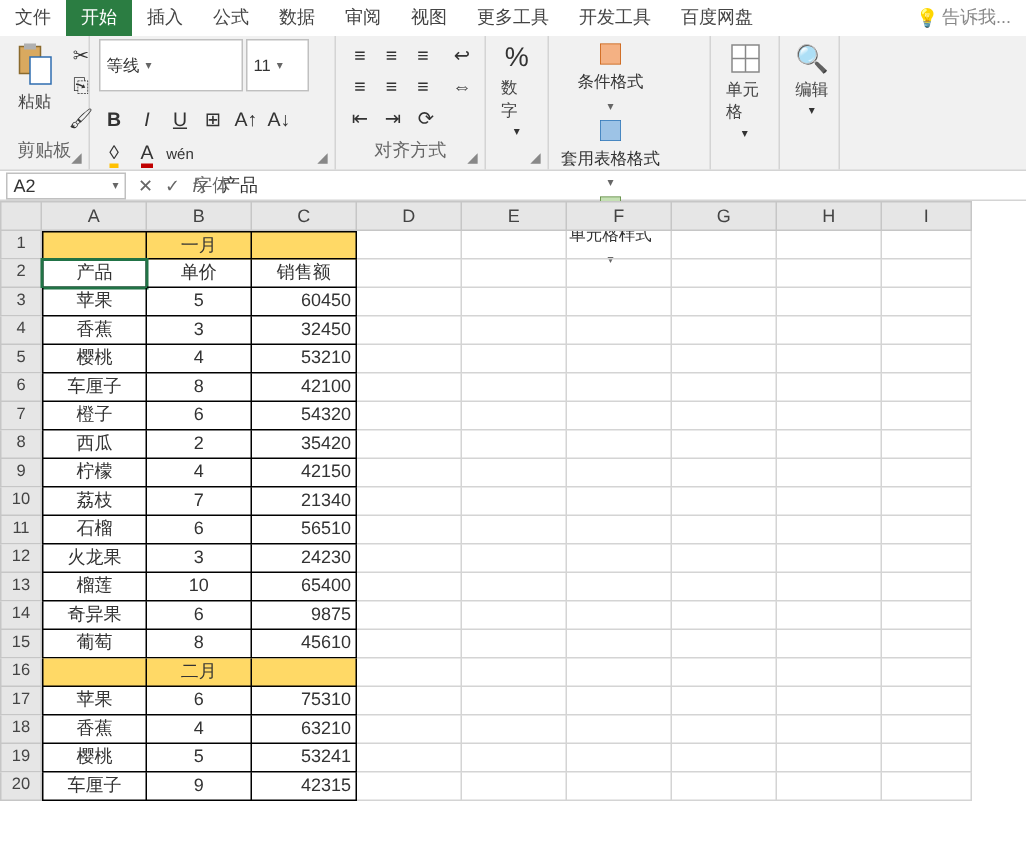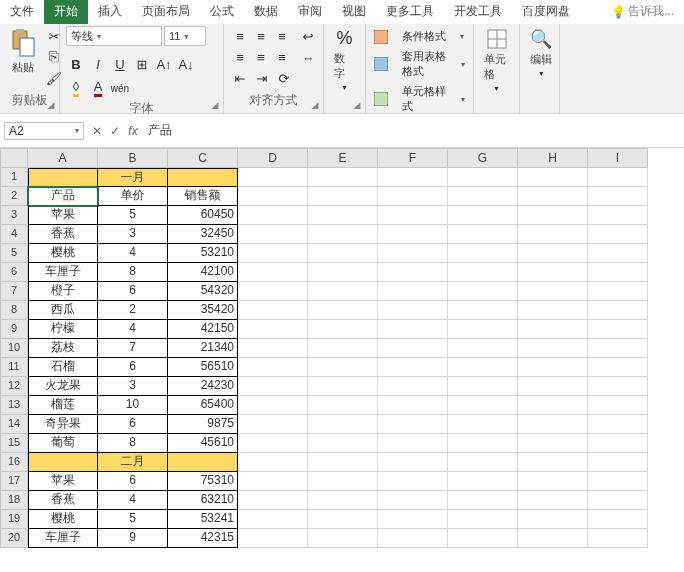--- a/index.html
+++ b/index.html
@@ -15,30 +15,30 @@
 .group-label { font-size:12px; color:#666; text-align:center; padding:2px 0 4px; margin-top:auto; }
 .group-body { display:flex; gap:4px; flex:1; align-items:flex-start; }
 .dlauncher { position:absolute; right:2px; bottom:2px; width:12px; height:12px; font-size:9px; color:#888; text-align:center; line-height:12px; cursor:pointer; }
 
 .big-btn { display:flex; flex-direction:column; align-items:center; gap:2px; padding:2px 4px; cursor:pointer; }
 .big-btn .lbl { font-size:11px; color:#444; }
 .ico { display:inline-block; }
 .ico svg { display:block; }
 
 .font-top { display:flex; gap:2px; margin-bottom:4px; }
-.sel { height:20px; border:1px solid #c0c0c0; background:#fff; display:flex; align-items:center; padding:0 4px; font-size:11px; gap:4px; cursor:pointer; }
+.sel { height:35px; border:1px solid #c0c0c0; background:#fff; display:flex; align-items:center; padding:0 4px; font-size:11px; gap:4px; cursor:pointer; }
 .sel .caret { font-size:8px; color:#666; }
 .font-row { display:flex; gap:2px; align-items:center; }
 .mini { width:20px; height:20px; display:flex; align-items:center; justify-content:center; cursor:pointer; font-size:13px; }
 .align-grid { display:grid; grid-template-columns:repeat(3,20px); gap:1px; }
 .vstack { display:flex; flex-direction:column; gap:1px; }
-.styles-row { display:flex; align-items:center; gap:14px; font-size:11px; padding:1px 2px; cursor:pointer; }
+.styles-row { display:flex; align-items:center; gap:4px; font-size:11px; padding:1px 2px; cursor:pointer;flex-direction:column; }
 .styles-row .caret { font-size:8px; color:#666; }
 
-.namebox-row { display:flex; align-items:center; border-bottom:1px solid #d4d4d4; height:34px; background:#fff; }
+.namebox-row { display:flex; align-items:center; border-bottom:1px solid #d4d4d4; height:20px; background:#fff; }
 .namebox { width:80px; border:1px solid #c0c0c0; margin:2px 4px; padding:1px 4px; font-size:12px; display:flex; align-items:center; justify-content:space-between; }
 .fx-btn { width:18px; text-align:center; color:#666; cursor:pointer; }
 .fx-btn.fx { font-style:italic; font-family:Liberation Sans, sans-serif; }
 .formula { flex:1; padding:2px 6px; }
 
 .sheet { position:relative; }
 .hdr-row { display:flex; height:20px; }
 .corner { width:28px; background:#e6e6e6; border:1px solid #c6c6c6; }
 .colh { background:#e6e6e6; border:1px solid #c6c6c6; border-left:none; text-align:center; line-height:18px; font-size:12px; color:#444; }
 .rows { height:388px; overflow:hidden; }
@@ -55,21 +55,20 @@
 .rgt { text-align:right; }
 .sel-cell { outline:2px solid #217346; outline-offset:-1px; background:#fff; }
 </style>
 </head>
 <body>
 
 <div class="tabs">
   <div class="tab">文件</div>
   <div class="tab active">开始</div>
   <div class="tab">插入</div>
-  <div class="tab">页面布局</div>
   <div class="tab">公式</div>
   <div class="tab">数据</div>
   <div class="tab">审阅</div>
   <div class="tab">视图</div>
   <div class="tab">更多工具</div>
   <div class="tab">开发工具</div>
   <div class="tab">百度网盘</div>
   <div class="tab tell">
       <span>💡</span>
       <span>告诉我...</span>

